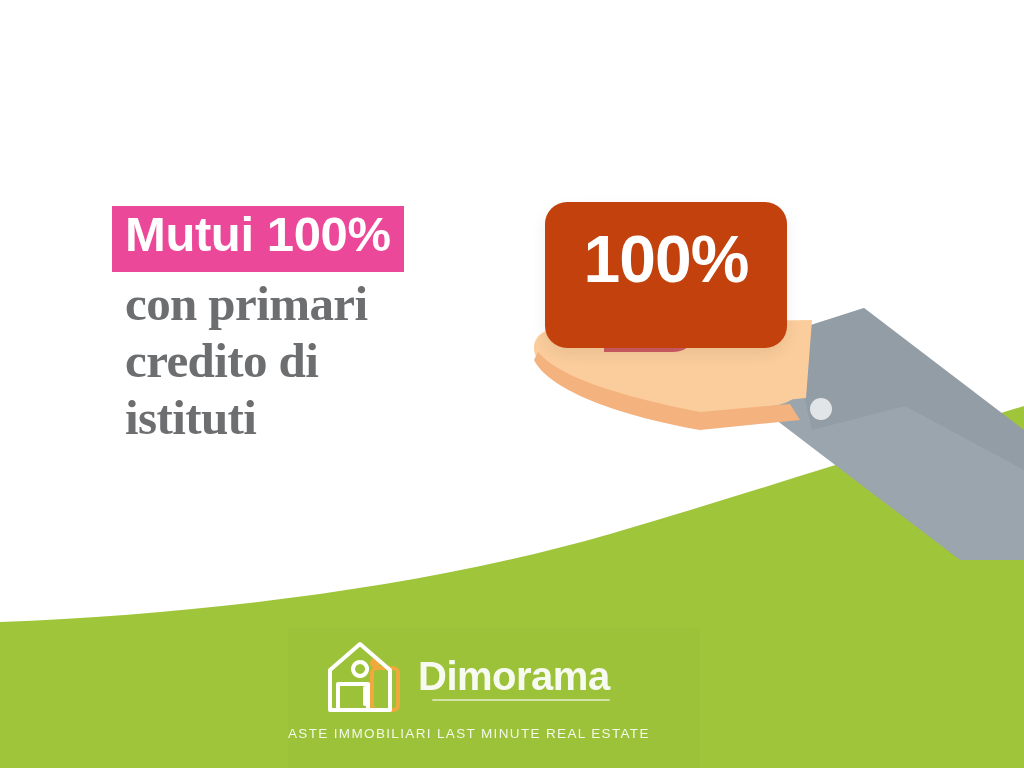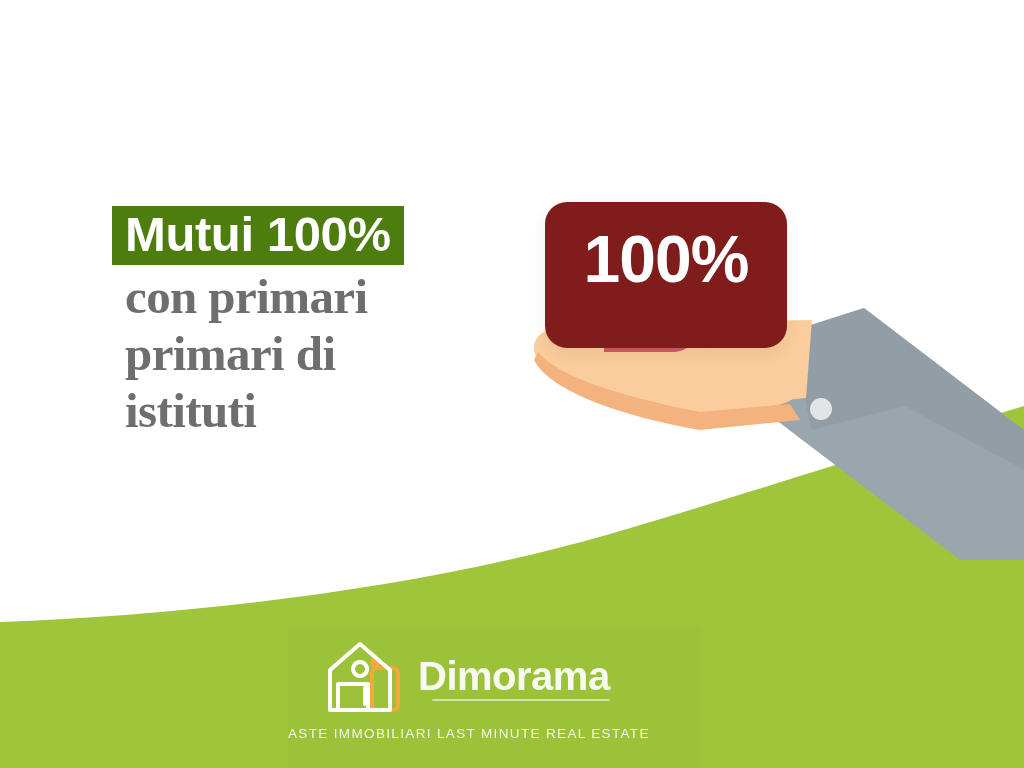--- a/index.html
+++ b/index.html
@@ -35,43 +35,43 @@
   .hl-line {
     font-weight: bold;
     font-size: 49px;
     line-height: 56px;
     letter-spacing: -0.6px;
     color: #6d6e70;
     white-space: nowrap;
   }
   .hl-highlight {
     display: inline-block;
-    background: #4d7c0f;
+    background: #ec4899;
     color: #ffffff;
-    padding: 6px 13px 9px 13px;
+    padding: 6px 13px 16px 13px;
     margin-left: -13px;
     line-height: 44px;
     font-size: 49px;
     font-weight: bold;
     letter-spacing: -0.4px;
   }
   .hl-rest {
     margin-top: 4px;
     font-family: Liberation Serif, serif;
   }
   .hl-rest .hl-line { margin-top: 1px; }
 
   
   #percent-card {
     position: absolute;
     left: 545px;
     top: 202px;
     width: 242px;
     height: 146px;
-    background: #7f1d1d;
+    background: #c2410c;
     border-radius: 22px;
     box-shadow: 0 6px 16px rgba(0,0,0,0.07);
   }
   #percent-card-label {
     position: absolute;
     left: 0; right: 0;
     top: 22px;
     text-align: center;
     color: #ffffff;
     font-size: 66px;
@@ -189,21 +189,21 @@
   <div id="percent-card">
     <div id="percent-card-label">100%</div>
   </div>
 
   <div id="headline">
     <div>
       <span class="hl-highlight">Mutui 100%</span>
     </div>
     <div class="hl-rest">
       <div class="hl-line">con primari</div>
-      <div class="hl-line">primari di</div>
+      <div class="hl-line">credito di</div>
       <div class="hl-line">istituti</div>
     </div>
   </div>
 
   <div id="logo-lockup">
     <div id="logo-row">
       <svg id="logo-house-icon" viewBox="0 0 86 82" aria-hidden="true">
 
         <rect x="48" y="32" width="26" height="42" rx="5" fill="none" stroke="#efa93c" stroke-width="4"></rect>
         <circle cx="51" cy="27" r="5" fill="#efa93c"></circle>

